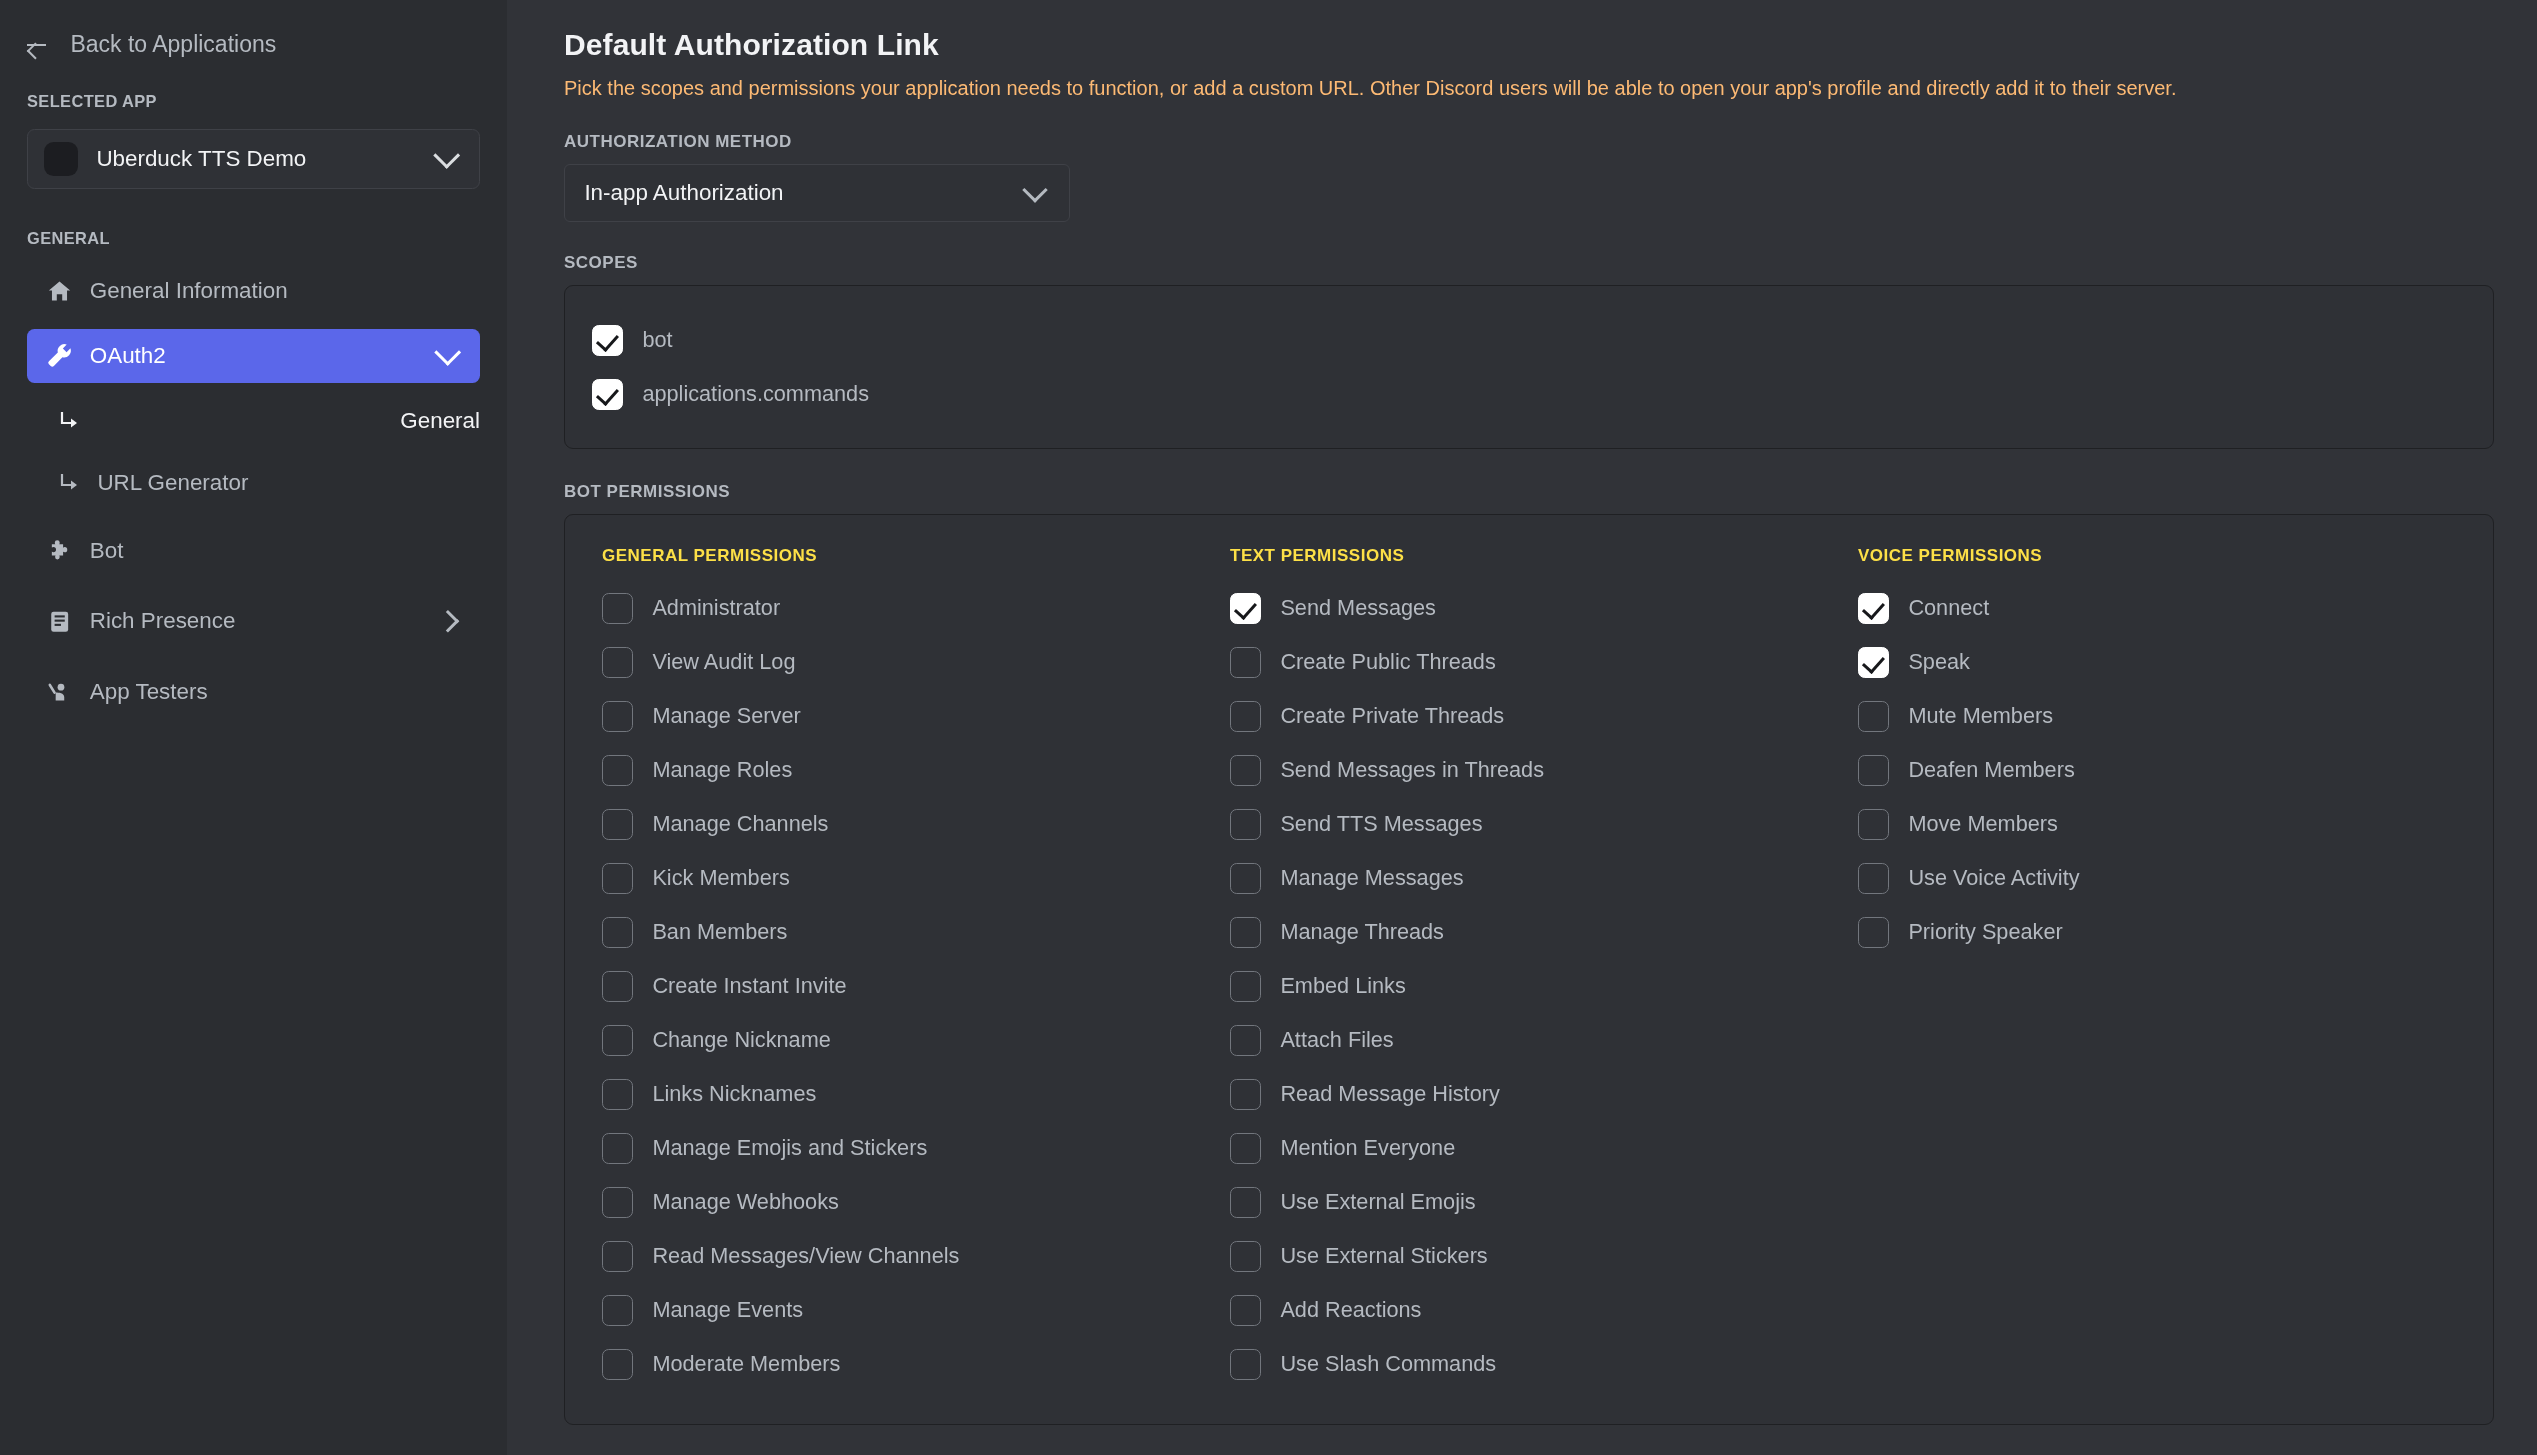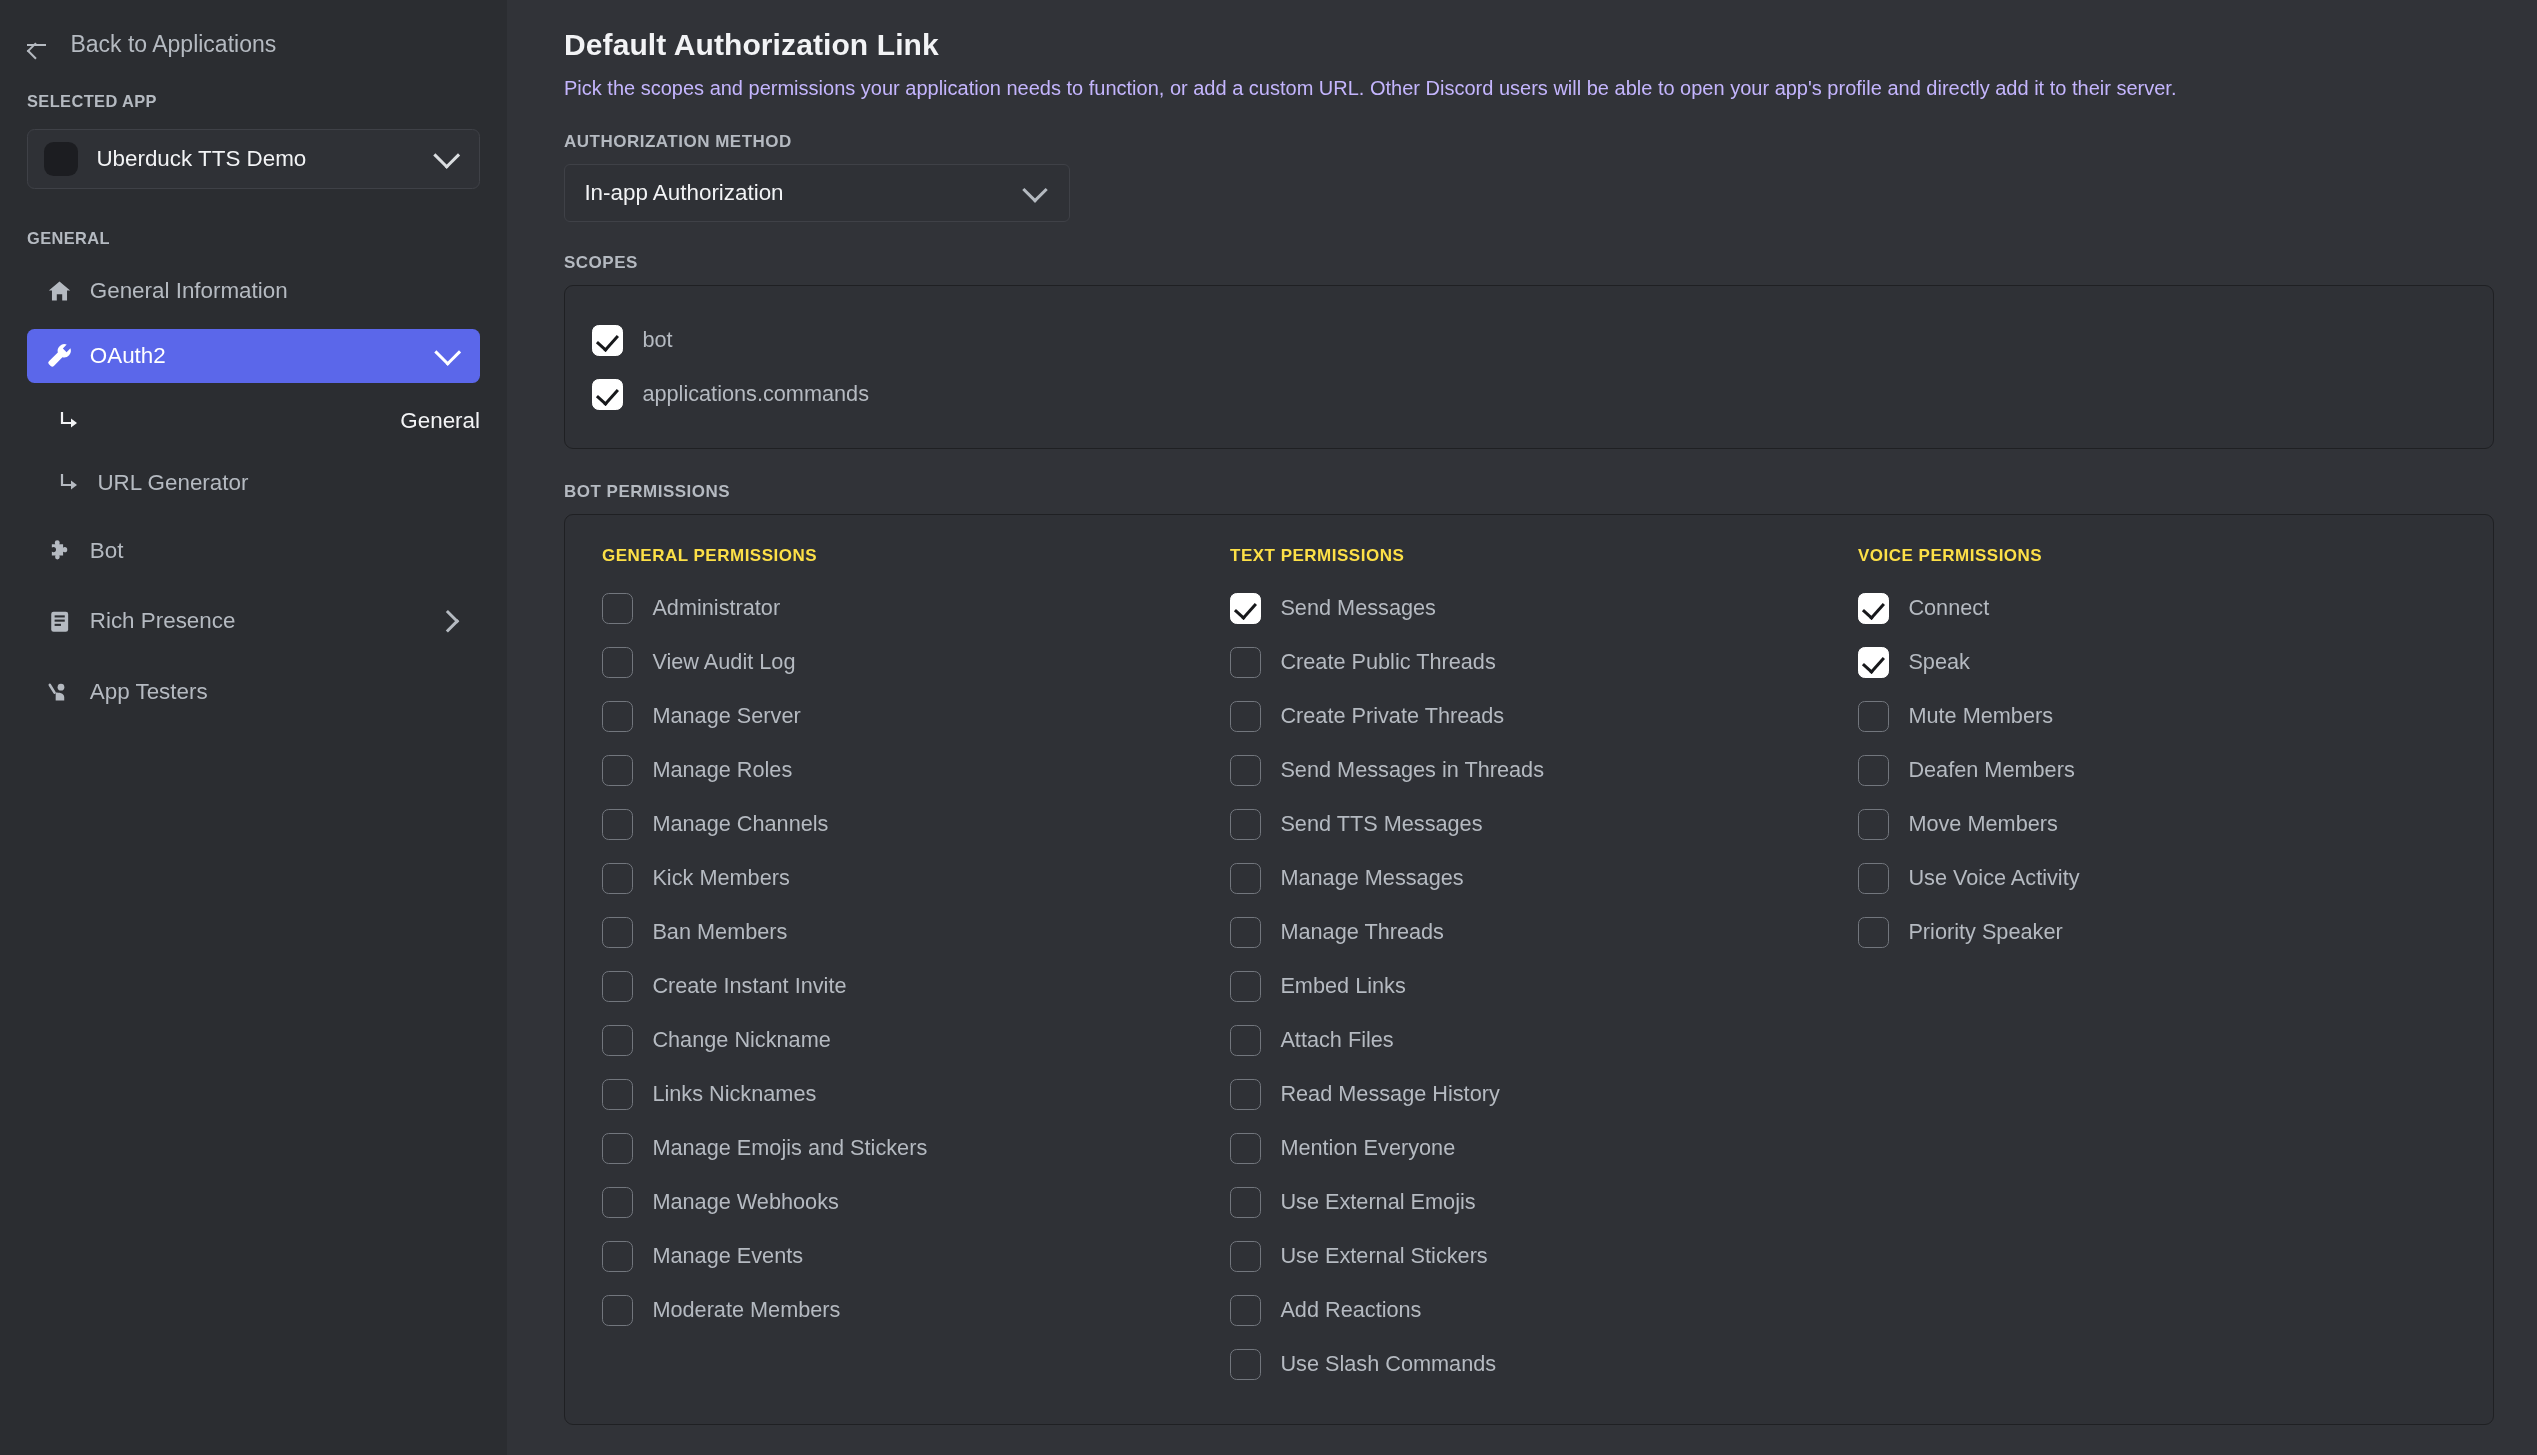--- a/index.html
+++ b/index.html
@@ -168,21 +168,21 @@
   }
   .page-title {
     font-size: 30px;
     font-weight: bold;
     color: #f2f3f5;
     margin: 0 0 13.4px 0;
     letter-spacing: 0.1px;
   }
   .page-desc {
     font-size: 20px;
-    color: #c4b5fd;
+    color: #fdba74;
     margin: 0 0 30px 0;
     line-height: 1.35;
   }
   .field-label {
     font-size: 17px;
     font-weight: bold;
     letter-spacing: 0.5px;
     color: #b5bac1;
     margin-bottom: 12px;
   }
@@ -446,20 +446,24 @@
             <div class="check-row">
               <span class="cb"></span>
               <span class="check-label">Manage Emojis and Stickers</span>
             </div>
             <div class="check-row">
               <span class="cb"></span>
               <span class="check-label">Manage Webhooks</span>
             </div>
             <div class="check-row">
               <span class="cb"></span>
+              <span class="check-label">Read Messages/View Channels</span>
+            </div>
+            <div class="check-row">
+              <span class="cb"></span>
               <span class="check-label">Manage Events</span>
             </div>
             <div class="check-row">
               <span class="cb"></span>
               <span class="check-label">Moderate Members</span>
             </div>
           </div>
           <div class="perm-col">
             <div class="col-title">TEXT PERMISSIONS</div>
             <div class="check-row">

